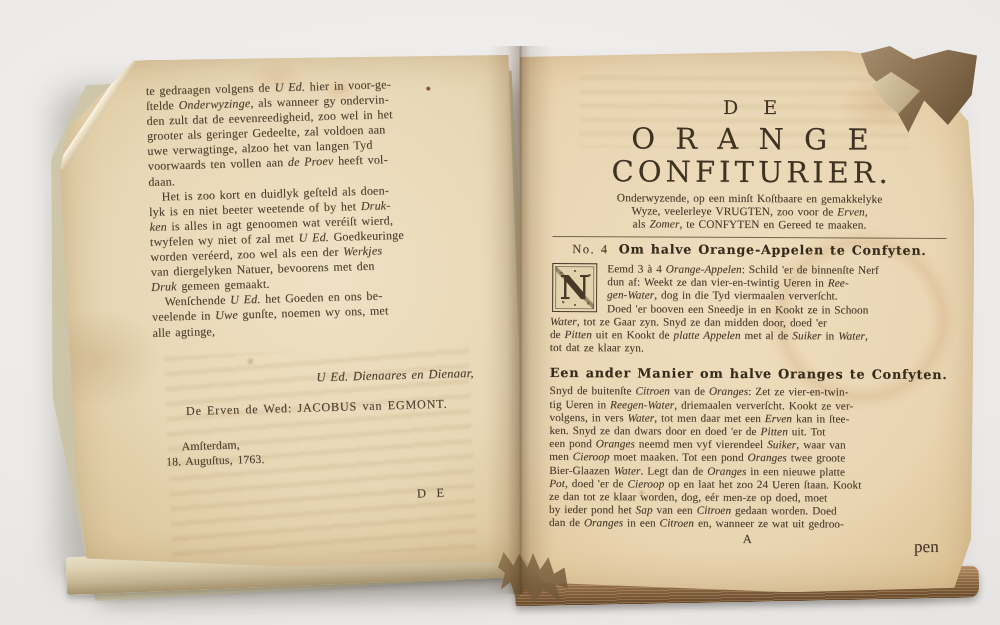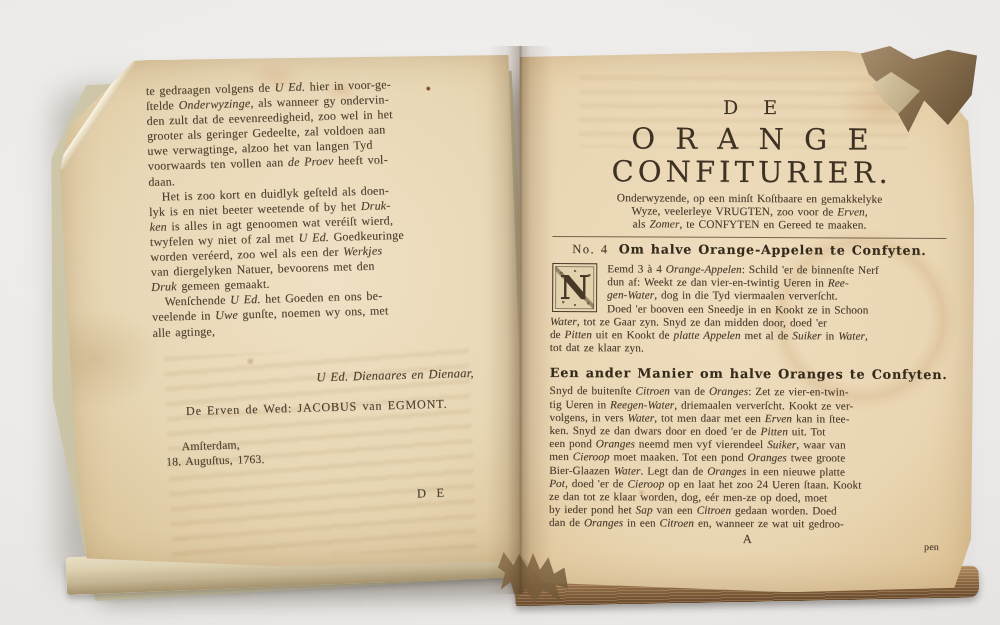--- a/index.html
+++ b/index.html
@@ -98,21 +98,21 @@
       radial-gradient(3px 3px at 35px 39px,#7a6647 40%,transparent 55%),
       radial-gradient(2.5px 2.5px at 22px 7px,#7a6647 40%,transparent 55%),
       radial-gradient(2.5px 2.5px at 22px 41px,#7a6647 40%,transparent 55%),
       linear-gradient(45deg,transparent 46%,rgba(90,74,50,.55) 48%,rgba(90,74,50,.55) 52%,transparent 54%),
       #e3d2ae;
     box-shadow:inset 0 0 0 2px #e7d7b4, inset 0 0 0 3px rgba(74,60,42,.55);}
   .h2row{margin-top:11px;text-align:center;font-size:12.8px;line-height:15px;}
   .s2{margin-top:4px;}
   .sigrow{position:relative;text-align:center;margin-top:2px;}
   .sigmark{font-size:12.5px;letter-spacing:1px;}
-  .pen{position:absolute;right:8px;top:6px;font-size:10px;margin-left:32px;}
+  .pen{position:absolute;right:8px;top:6px;font-size:17px;margin-left:32px;}
 </style>
 </head>
 <body>
 
 <div class="stage">
   <div class="book-shadow"></div>
   <div class="book-shadow2"></div>
   <div class="under-cover"></div>
   <div class="under-leaves"></div>
   <div class="block-edge"></div>

